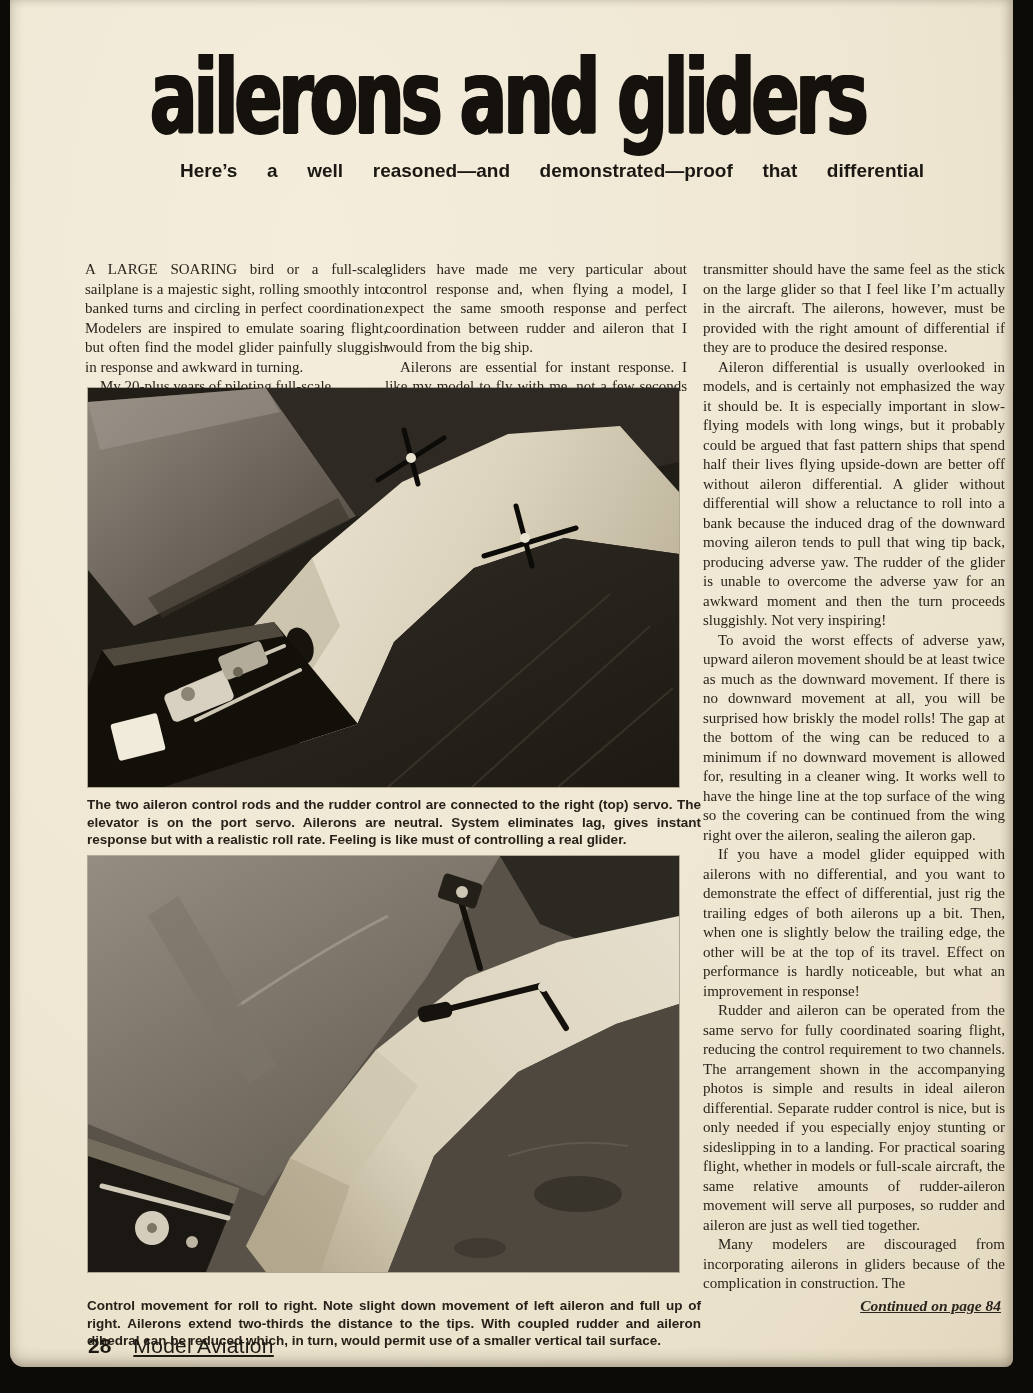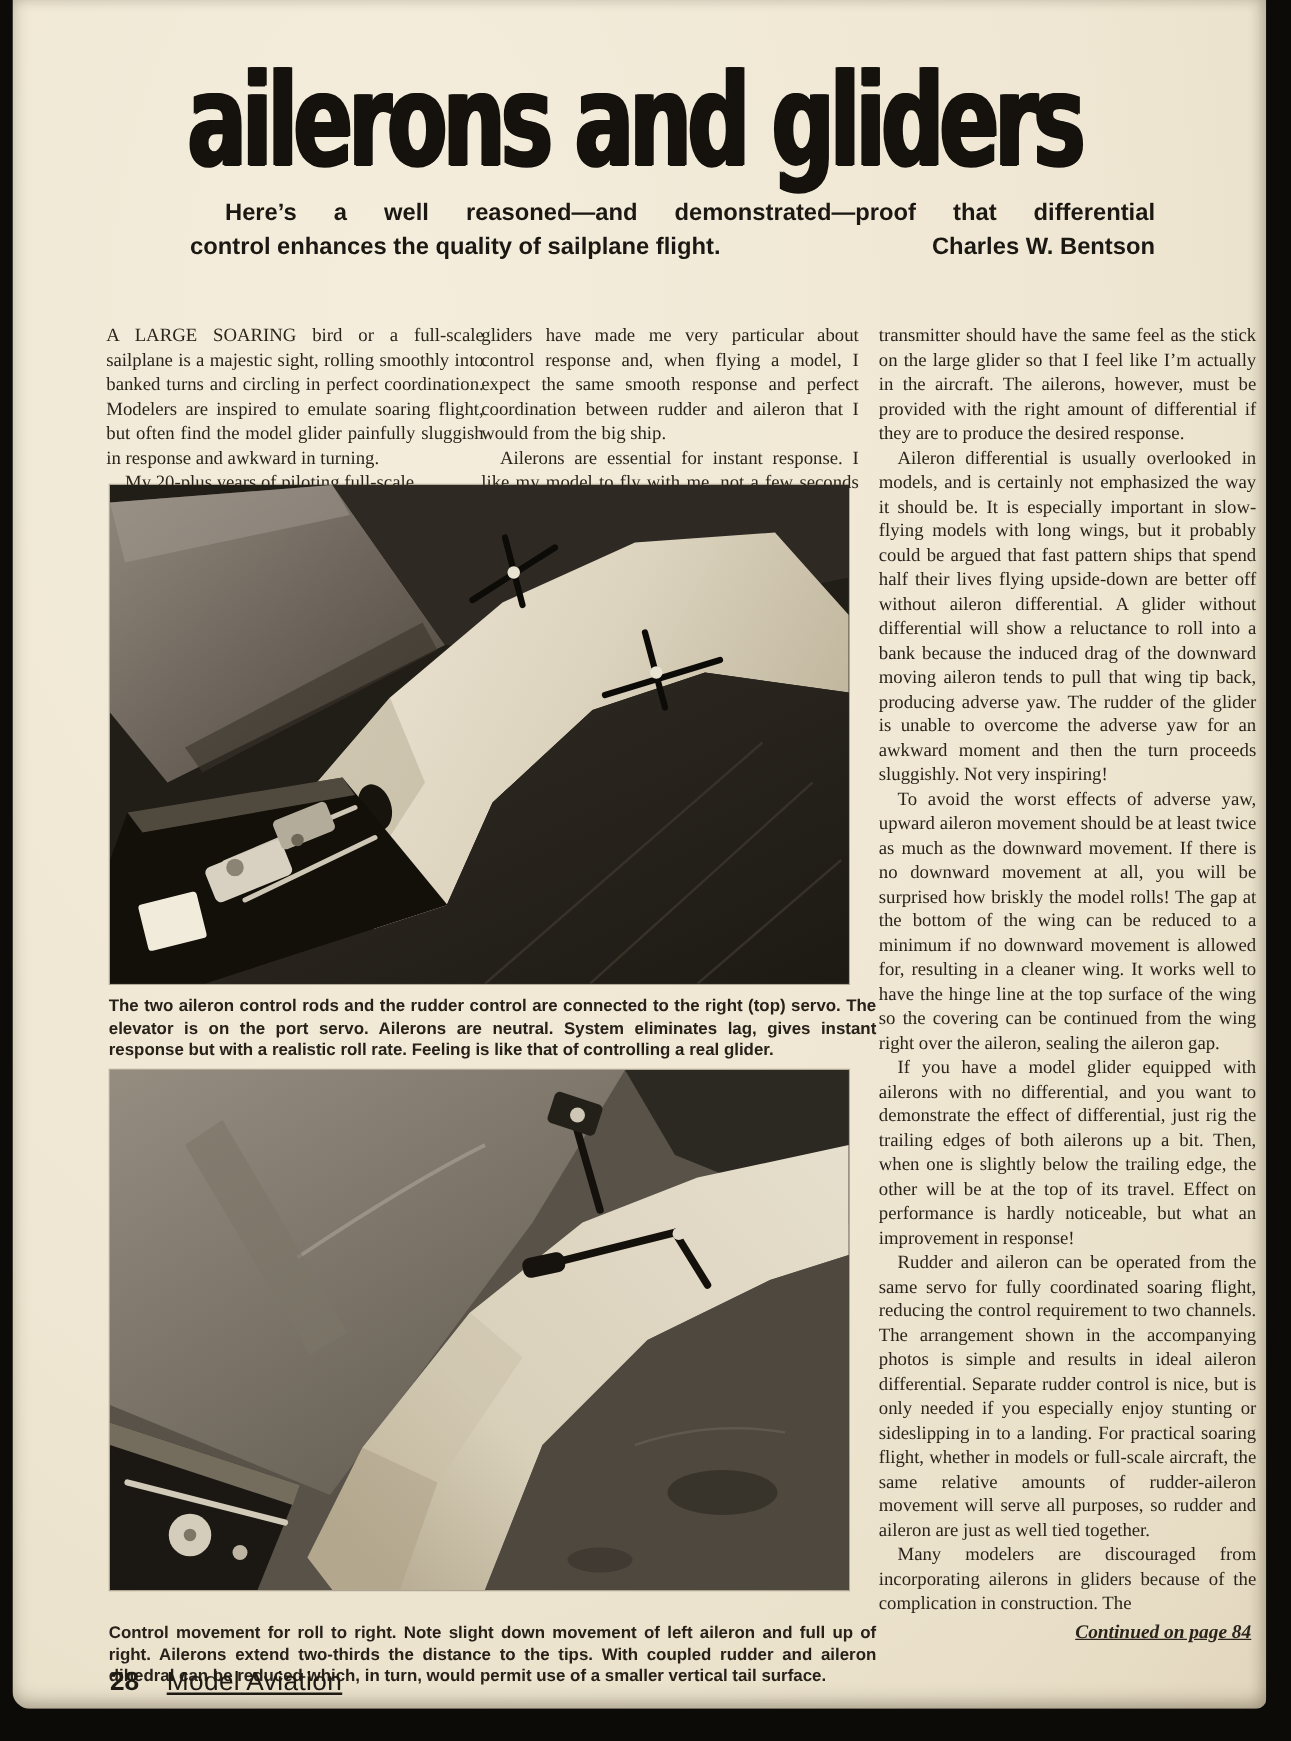--- a/index.html
+++ b/index.html
@@ -107,24 +107,20 @@
 </style>
 </head>
 <body>
 
 <div class="page">
 
   <div class="title">ailerons and gliders</div>
 
   <div class="subtitle">
     <div class="line1">Here’s a well reasoned—and demonstrated—proof that differential</div>
-    <div class="line2">
-      <span>control enhances the quality of sailplane flight.</span>
-      <span class="author">Charles W. Bentson</span>
-    </div>
   </div>
 
   <div class="col" id="col1">
     <p>A LARGE SOARING bird or a full-scale sailplane is a majestic sight, rolling smoothly into banked turns and circling in perfect coordination. Modelers are inspired to emulate soaring flight, but often find the model glider painfully sluggish in response and awkward in turning.</p>
     <p class="indent">My 20-plus years of piloting full-scale</p>
   </div>
 
   <div class="col" id="col2">
     <p>gliders have made me very particular about control response and, when flying a model, I expect the same smooth response and perfect coordination between rudder and aileron that I would from the big ship.</p>
     <p class="indent">Ailerons are essential for instant response. I like my model to fly with me, not a few seconds behind. The stick on my</p>
@@ -186,21 +182,21 @@
         <line x1="290" y1="92" x2="356" y2="50"></line>
         <line x1="316" y1="42" x2="330" y2="96"></line>
         <line x1="396" y1="168" x2="488" y2="140"></line>
         <line x1="428" y1="118" x2="444" y2="178"></line>
       </g>
       <circle cx="323" cy="70" r="5" fill="#e9e3d2"></circle>
       <circle cx="437" cy="150" r="5" fill="#e9e3d2"></circle>
     </svg>
   </div>
 
-  <div class="caption" id="caption1">The two aileron control rods and the rudder control are connected to the right (top) servo. The elevator is on the port servo. Ailerons are neutral. System eliminates lag, gives instant response but with a realistic roll rate. Feeling is like that of controlling a real glider.</div>
+  <div class="caption" id="caption1">The two aileron control rods and the rudder control are connected to the right (top) servo. The elevator is on the port servo. Ailerons are neutral. System eliminates lag, gives instant response but with a realistic roll rate. Feeling is like must of controlling a real glider.</div>
 
   <div class="photo" id="photo2">
     <svg viewBox="0 0 591 416" preserveAspectRatio="none">
       <defs>
         <linearGradient id="p2wing" x1="0" y1="0" x2="0.7" y2="1">
           <stop offset="0" stop-color="#968d81"></stop>
             <stop offset="1" stop-color="#655e53"></stop>
         </linearGradient>
         <linearGradient id="p2band" x1="1" y1="0" x2="0" y2="0.8">
           <stop offset="0" stop-color="#e6dfcd"></stop>

